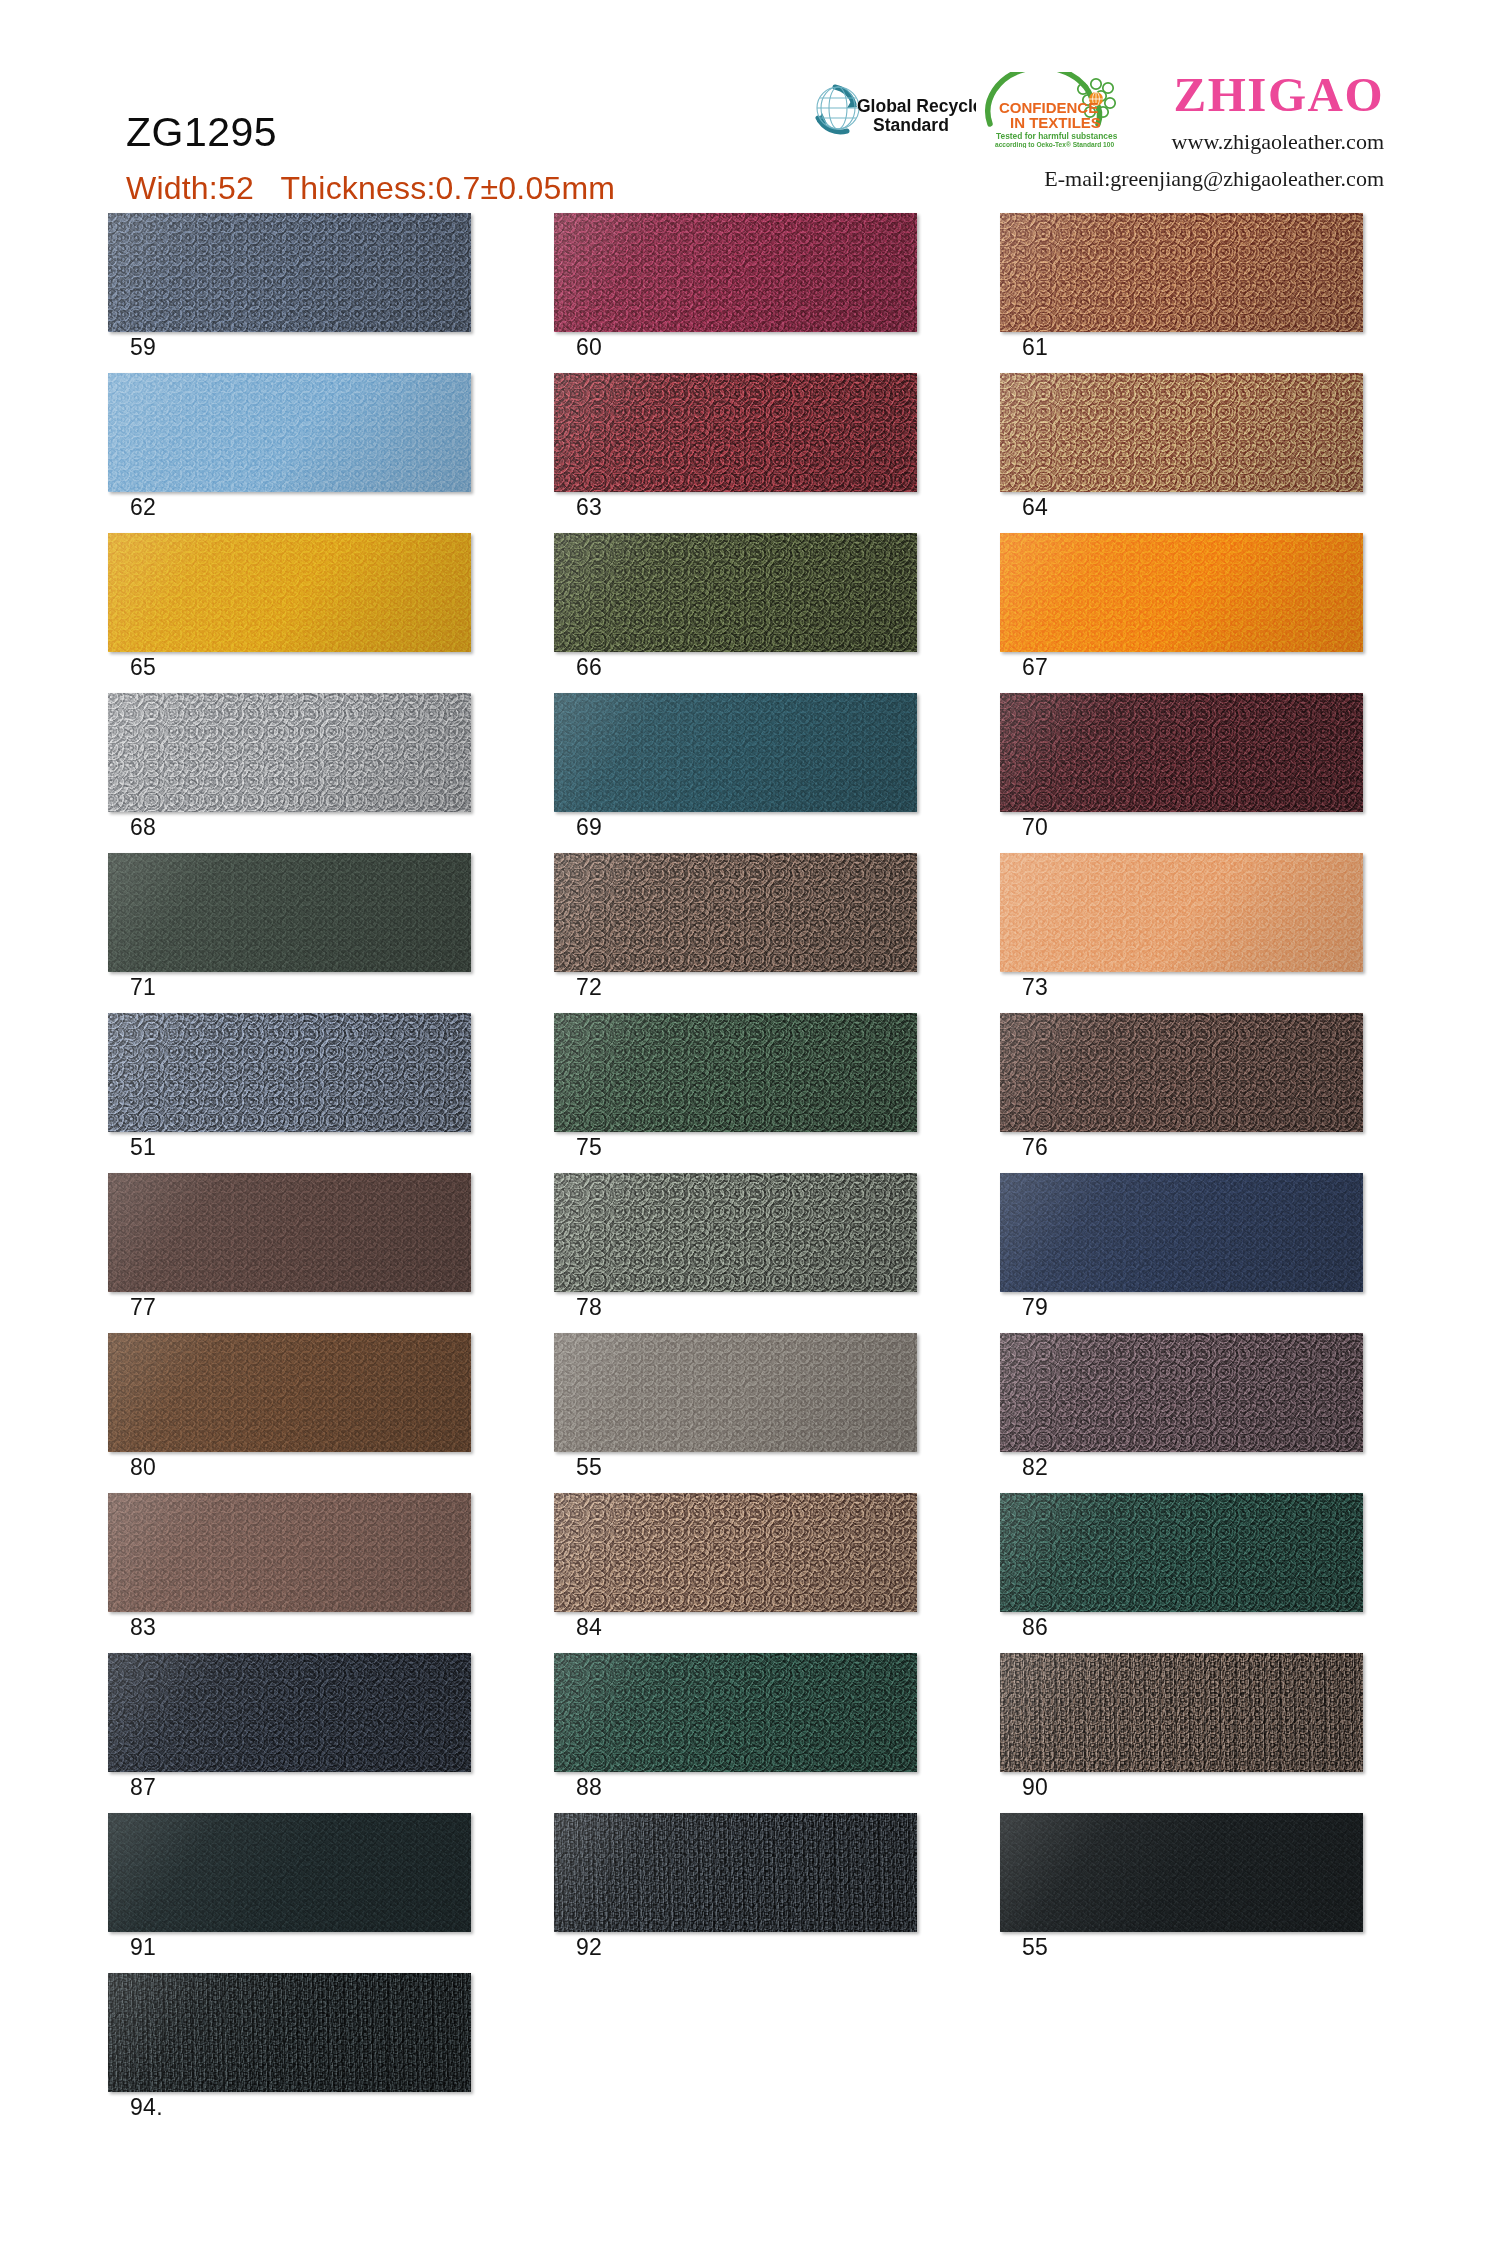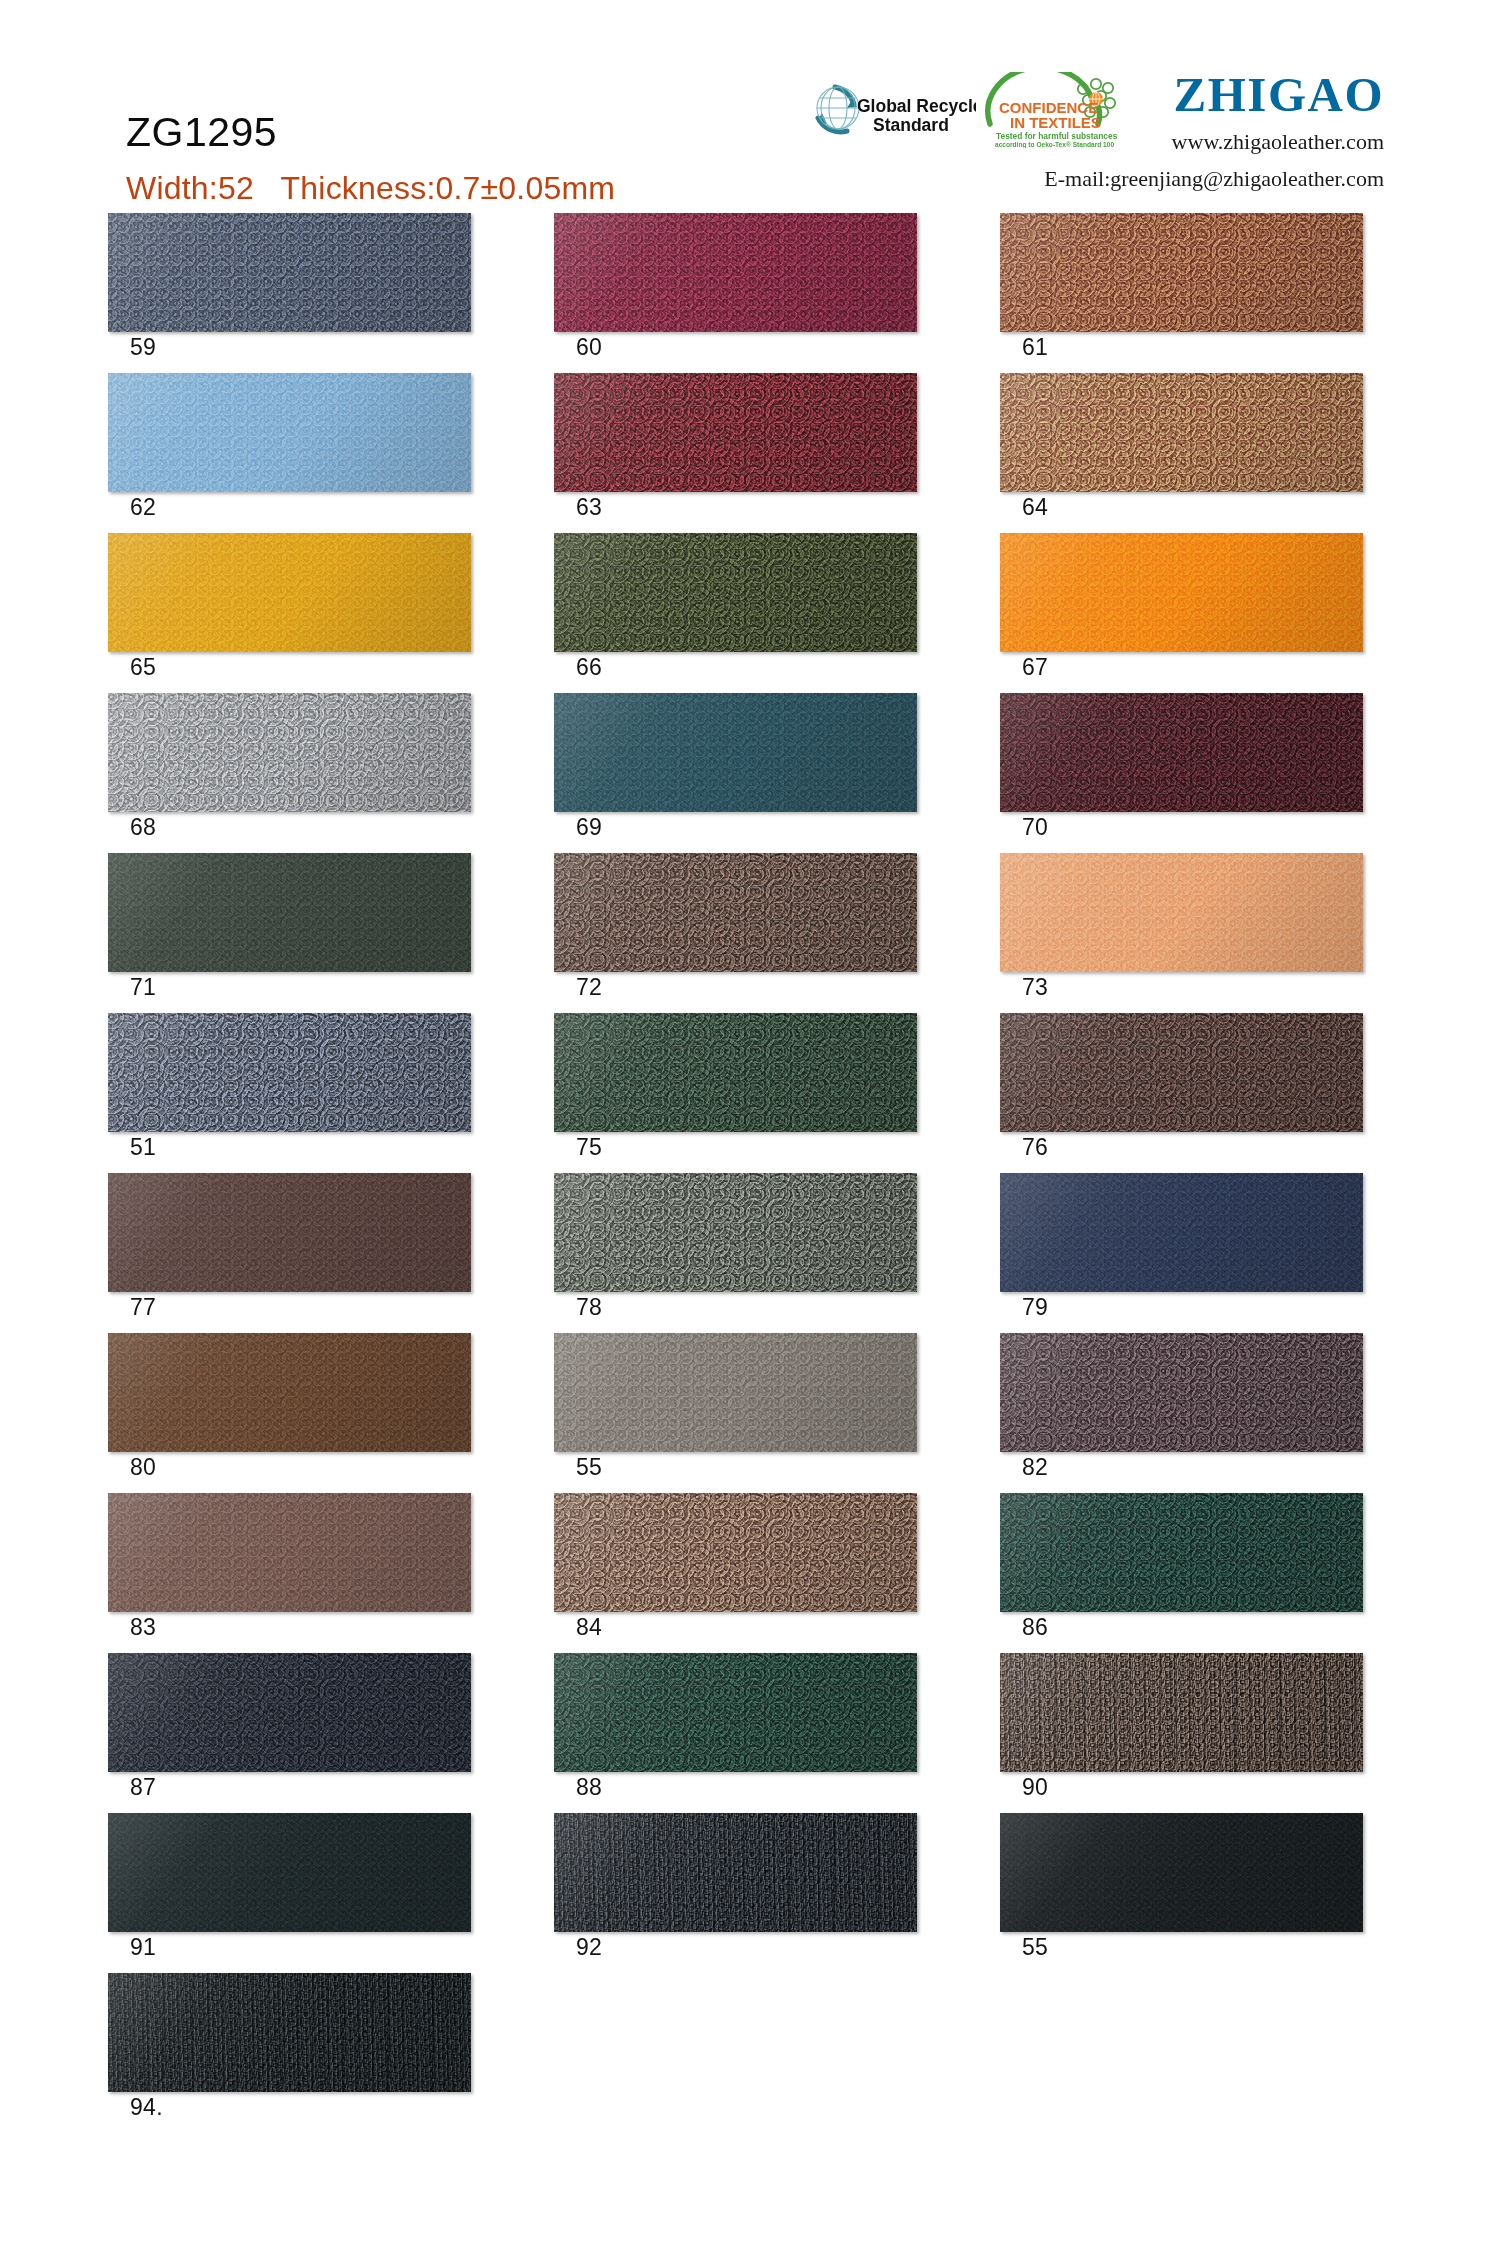--- a/index.html
+++ b/index.html
@@ -77,21 +77,21 @@
     right: 100px;
     top: 54px;
     text-align: right;
   }
 
   .brand-name {
     font-family: "Liberation Serif", serif;
     font-size: 49px;
     font-weight: 700;
     letter-spacing: 1.5px;
-    color: #0369a1;
+    color: #ec4899;
     line-height: 1.02;
   }
 
   .brand-contact {
     font-family: "Liberation Serif", serif;
     font-size: 22px;
     font-weight: 400;
     color: #1a1a1a;
     line-height: 1.42;
     margin-top: 6px;

